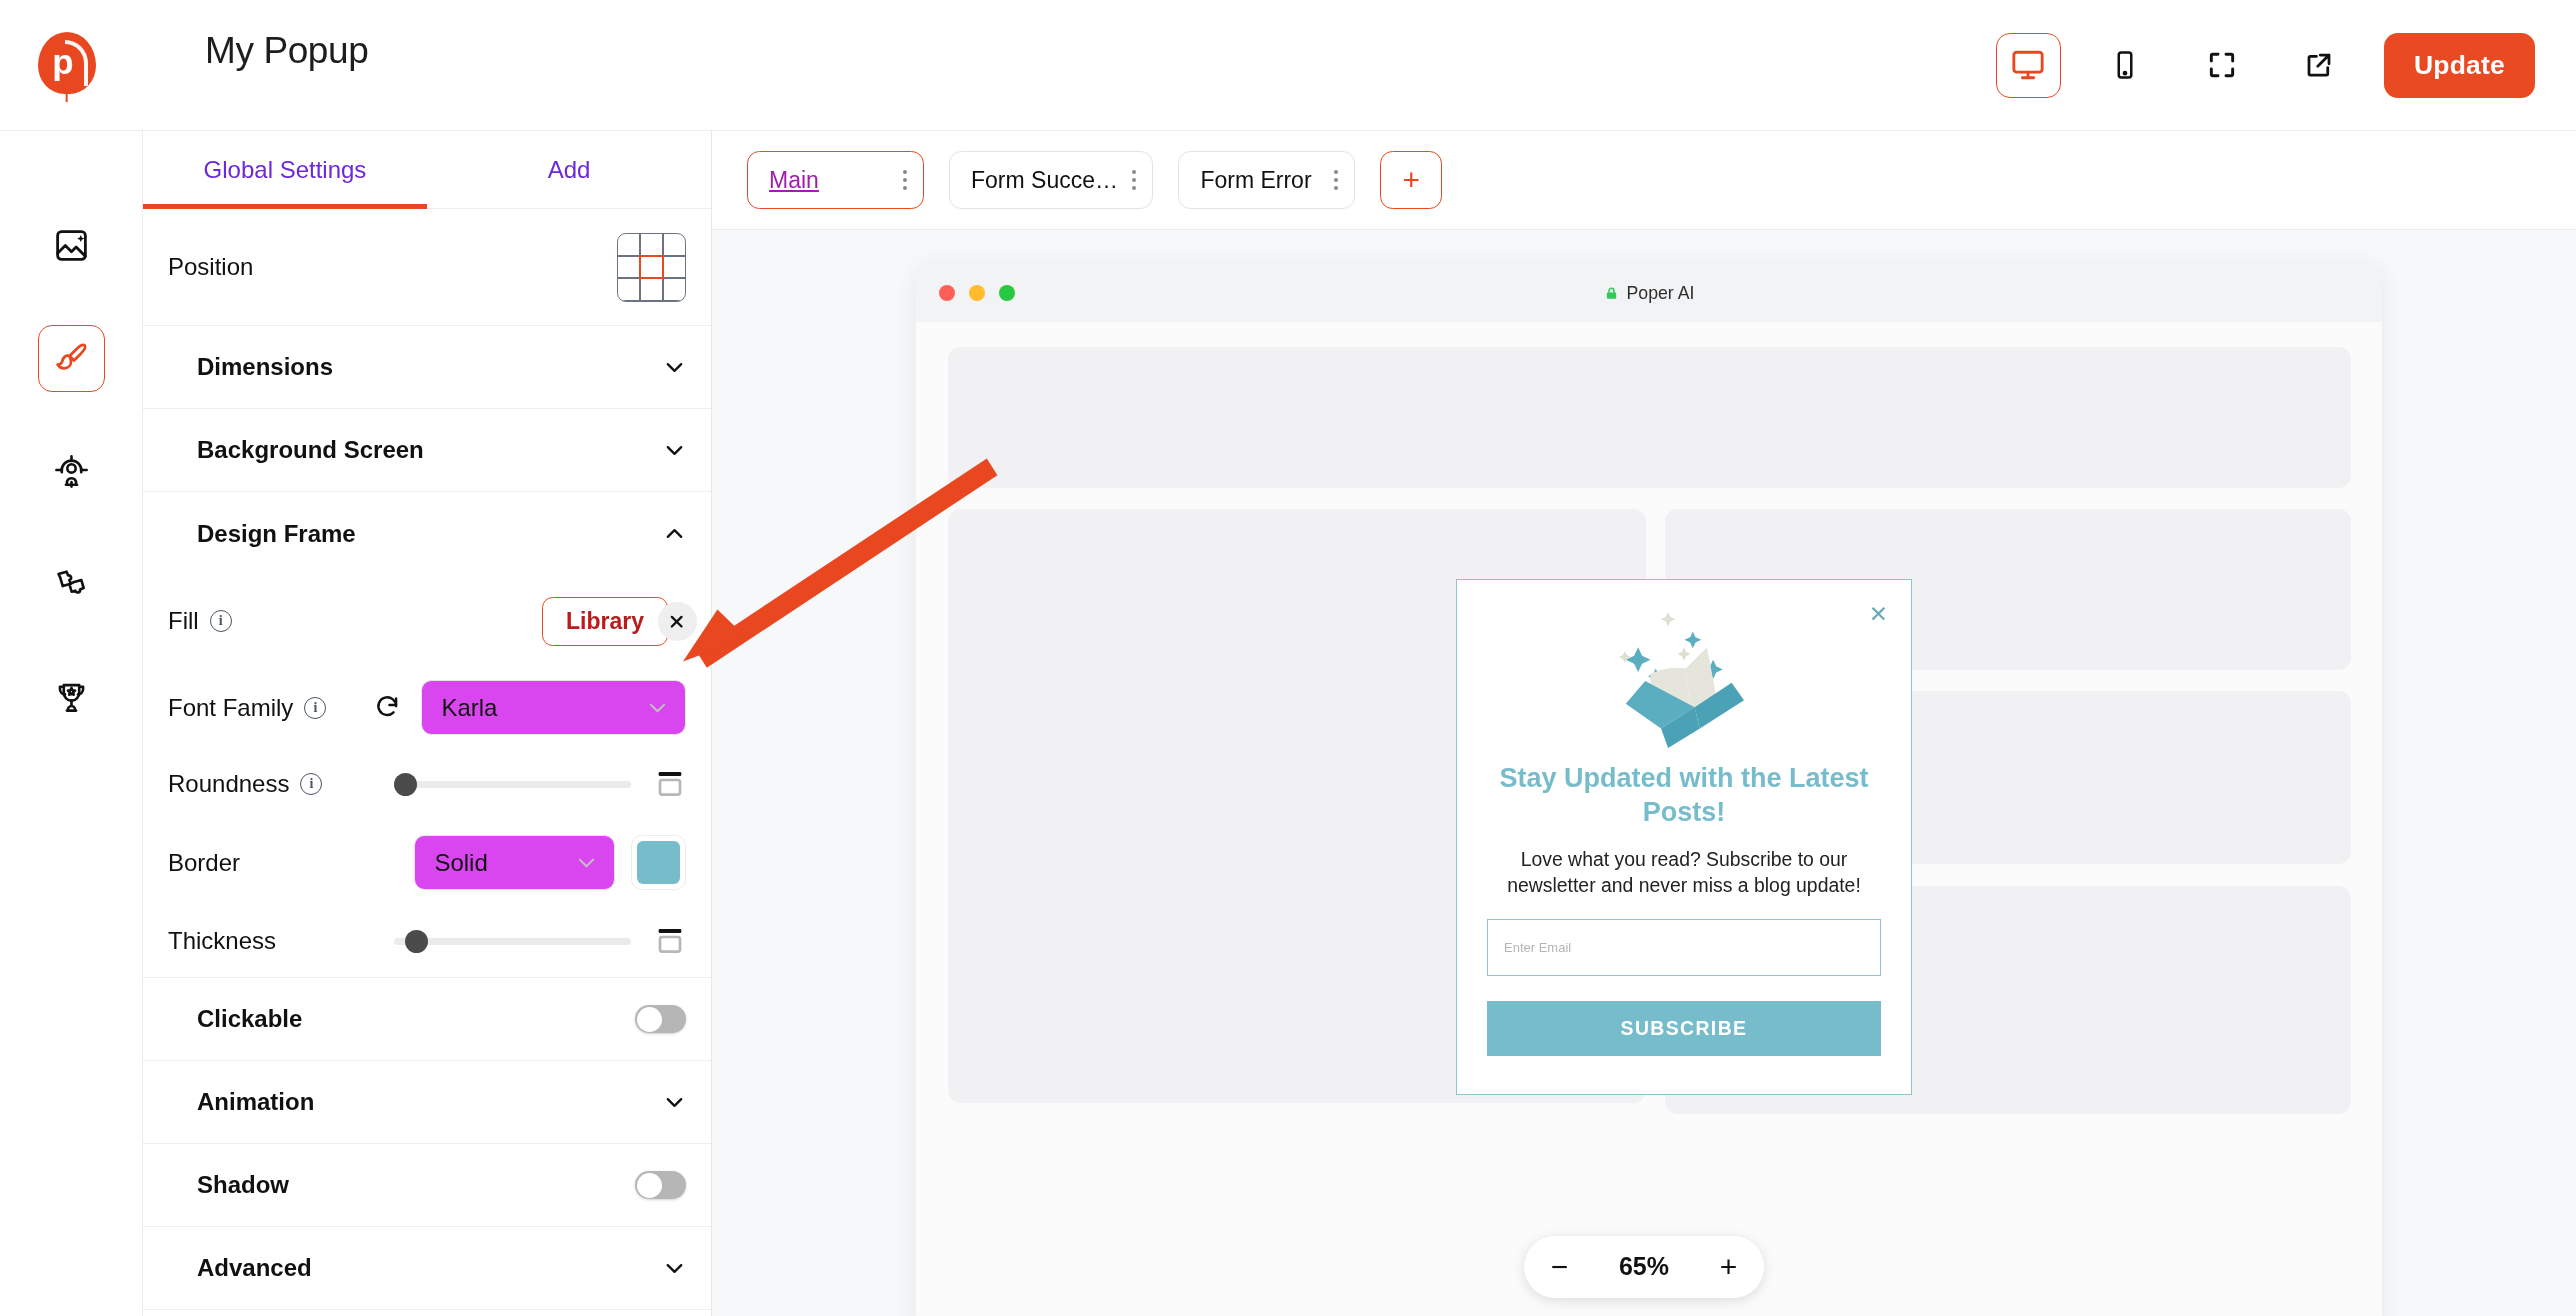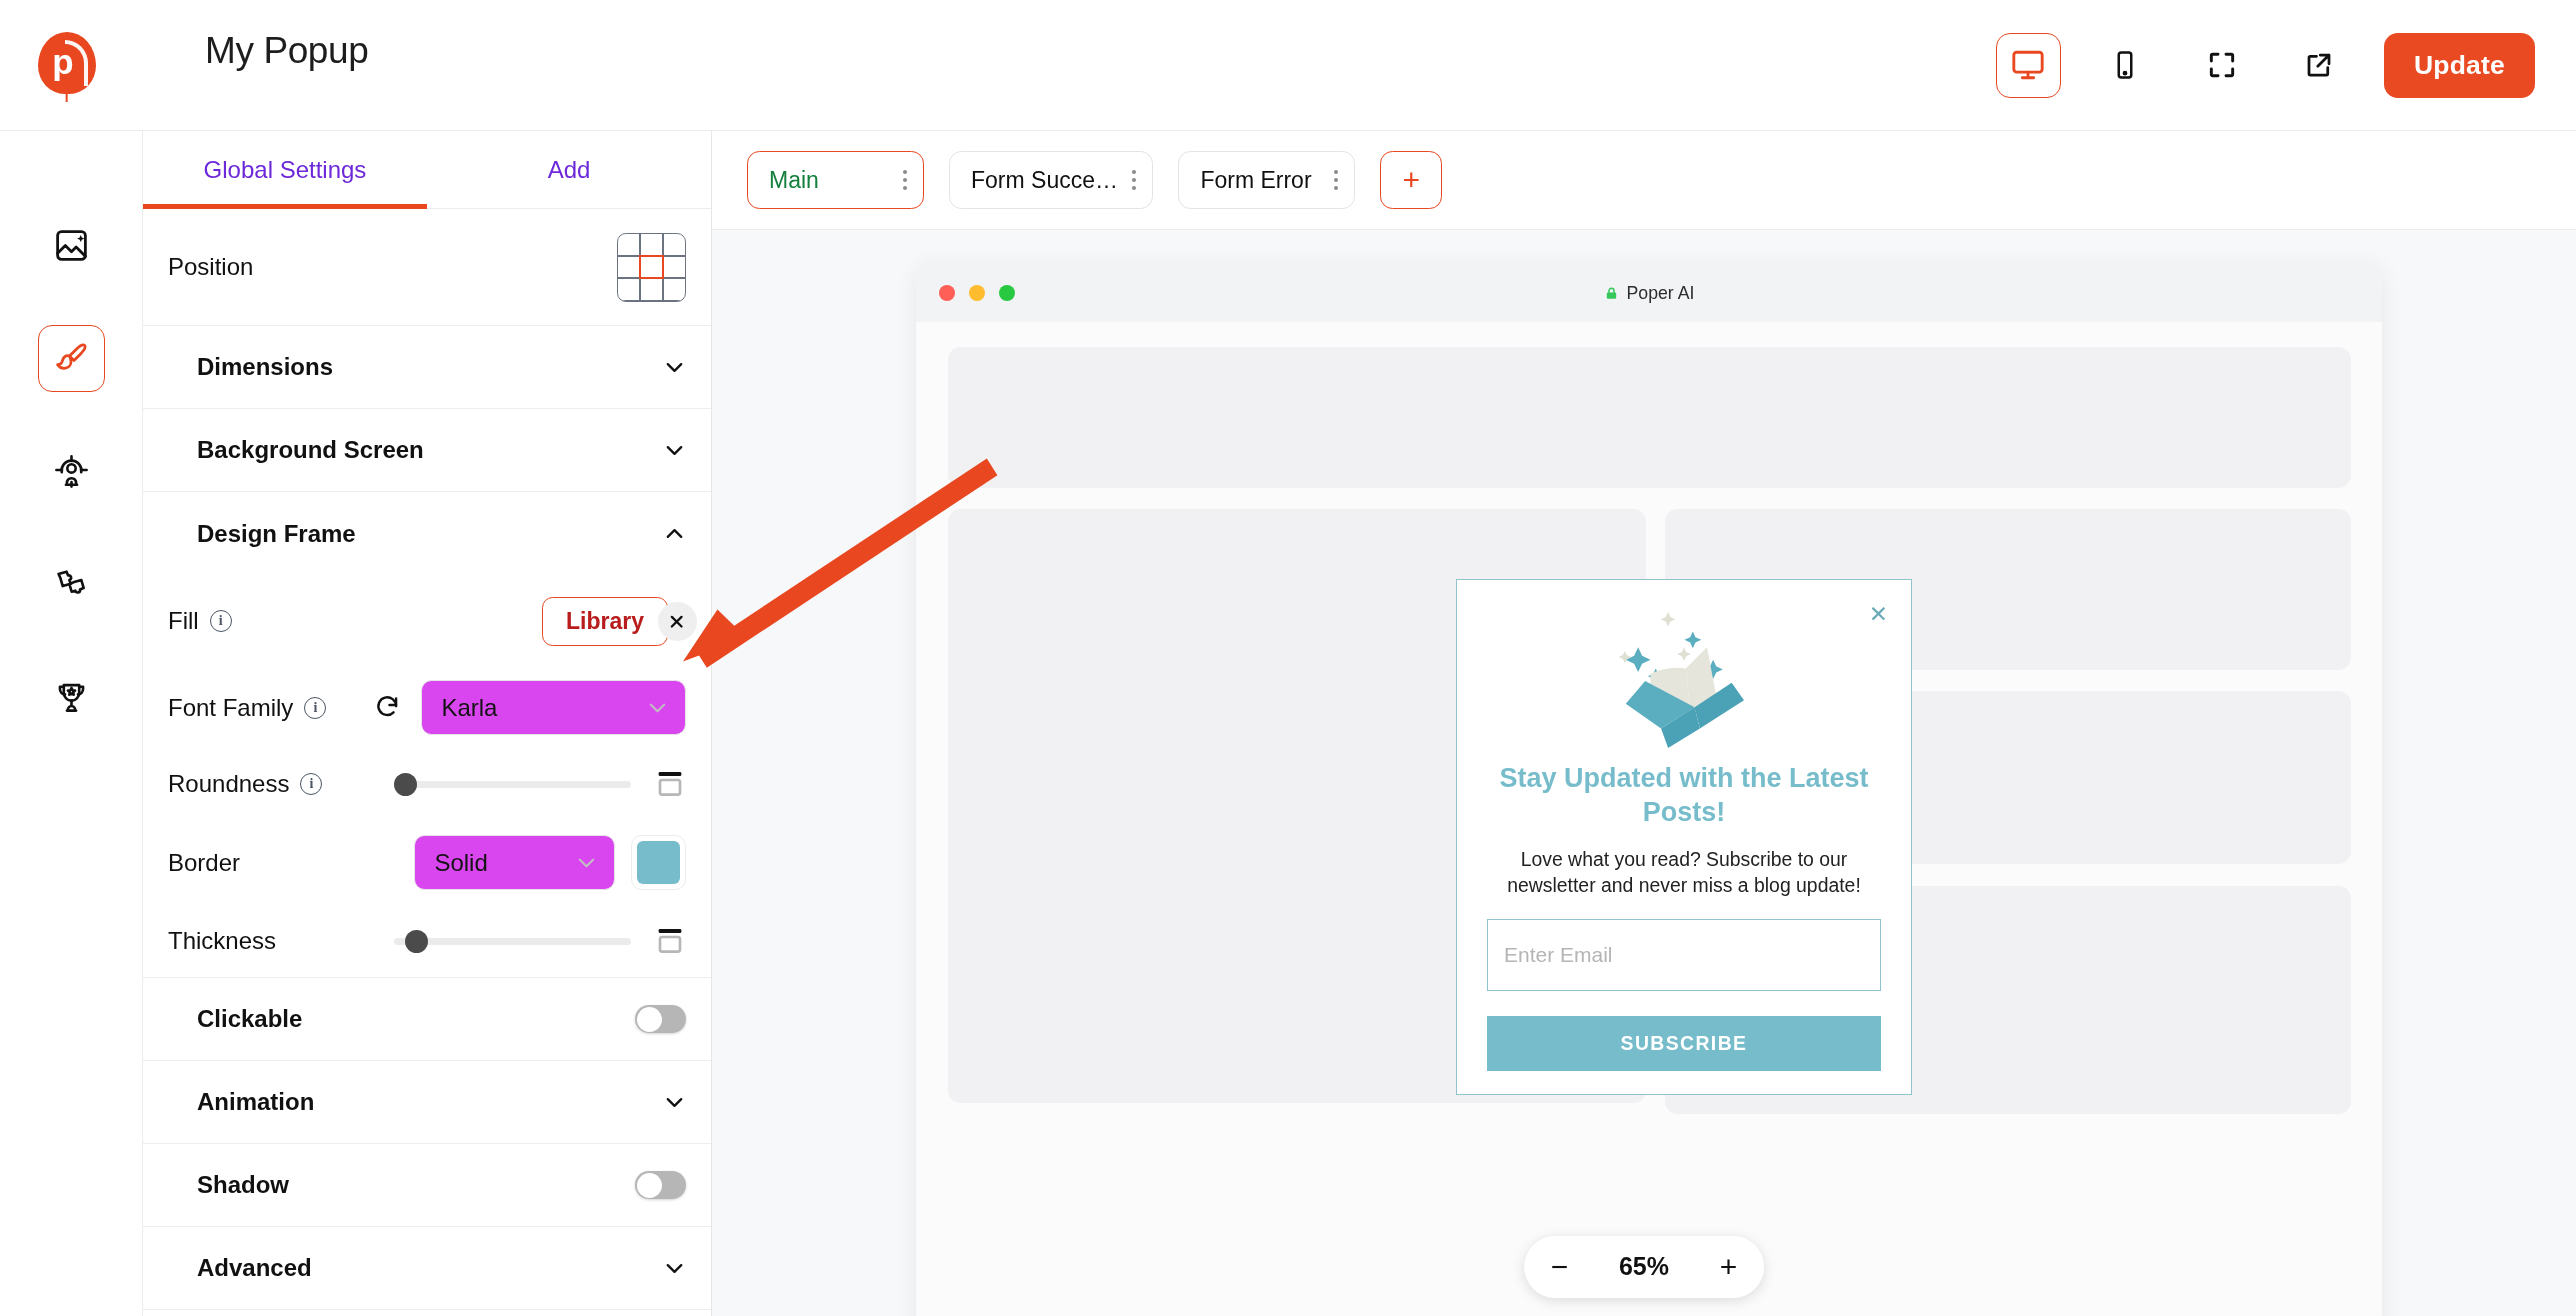--- a/index.html
+++ b/index.html
@@ -168,21 +168,21 @@
   .tabbar {
     position: absolute; left: 0; top: 0; width: 1864px; height: 99px;
     display: flex; align-items: center; gap: 25px; padding-left: 35px;
     border-bottom: 0.9px solid #ececec; background: #fff; z-index: 6;
   }
   .ptab {
     height: 58px; border: 1.8px solid #e3e3e3; border-radius: 12.4px;
     display: flex; align-items: center; gap: 14px; padding: 0 16px 0 21px;
     font-size: 23px; color: #111; background: #fff; cursor: pointer; min-width: 177px;
   }
-  .ptab.active { border-color: #E8471F; color: #15803d; }
+  .ptab.active { border-color: #E8471F; color: #a21caf; text-decoration: underline; }
   .ptab .dots { display:flex; flex-direction: column; gap: 3.5px; align-items:center; margin-left:auto; }
   .ptab .dots i { width: 4.4px; height: 4.4px; border-radius: 50%; background: #8a8a8a; display:block; }
   .ptab.active .dots i { background: #8a8a8a; }
   .ptab-add {
     width: 62px; min-width: 0; justify-content: center; color: #E8471F;
     border-color: #E8471F; font-size: 30px; padding: 0;
   }
 
   .stage {
     position: absolute; left: 0; top: 99px; width: 1864px; height: 1087px;
@@ -219,22 +219,22 @@
   .popup-art { margin: 25px auto 0; width: 230px; height: 150px; position: relative; }
   .popup-h2 {
     margin-top: 7px; text-align: center; color: #76BCCB; font-size: 27px;
     font-weight: 700; line-height: 1.25; padding: 0 23px;
   }
   .popup-p {
     margin-top: 16px; text-align: center; color: #222; font-size: 19.4px;
     line-height: 1.35; padding: 0 26.5px;
   }
   .popup-input {
-    margin: 21px 30px 0; height: 72px; border: 1.8px solid #8fc3cd; background:#fff;
-    display: flex; align-items: center; padding: 0 16px; font-size: 21px; color: #b5b5b5;
+    margin: 21px 30px 0; height: 57px; border: 1.8px solid #8fc3cd; background:#fff;
+    display: flex; align-items: center; padding: 0 16px; font-size: 13px; color: #b5b5b5;
     cursor: text;
   }
   .popup-btn {
     margin: 25px 30px 0; height: 55px; background: #76BCCB; color: #fff;
     display: flex; align-items: center; justify-content: center;
     font-size: 19.4px; font-weight: 700; letter-spacing: 1.4px; cursor: pointer;
   }
 
   .zoomctl {
     position: absolute; left: 50%; transform: translateX(-50%); bottom: 19.4px;

